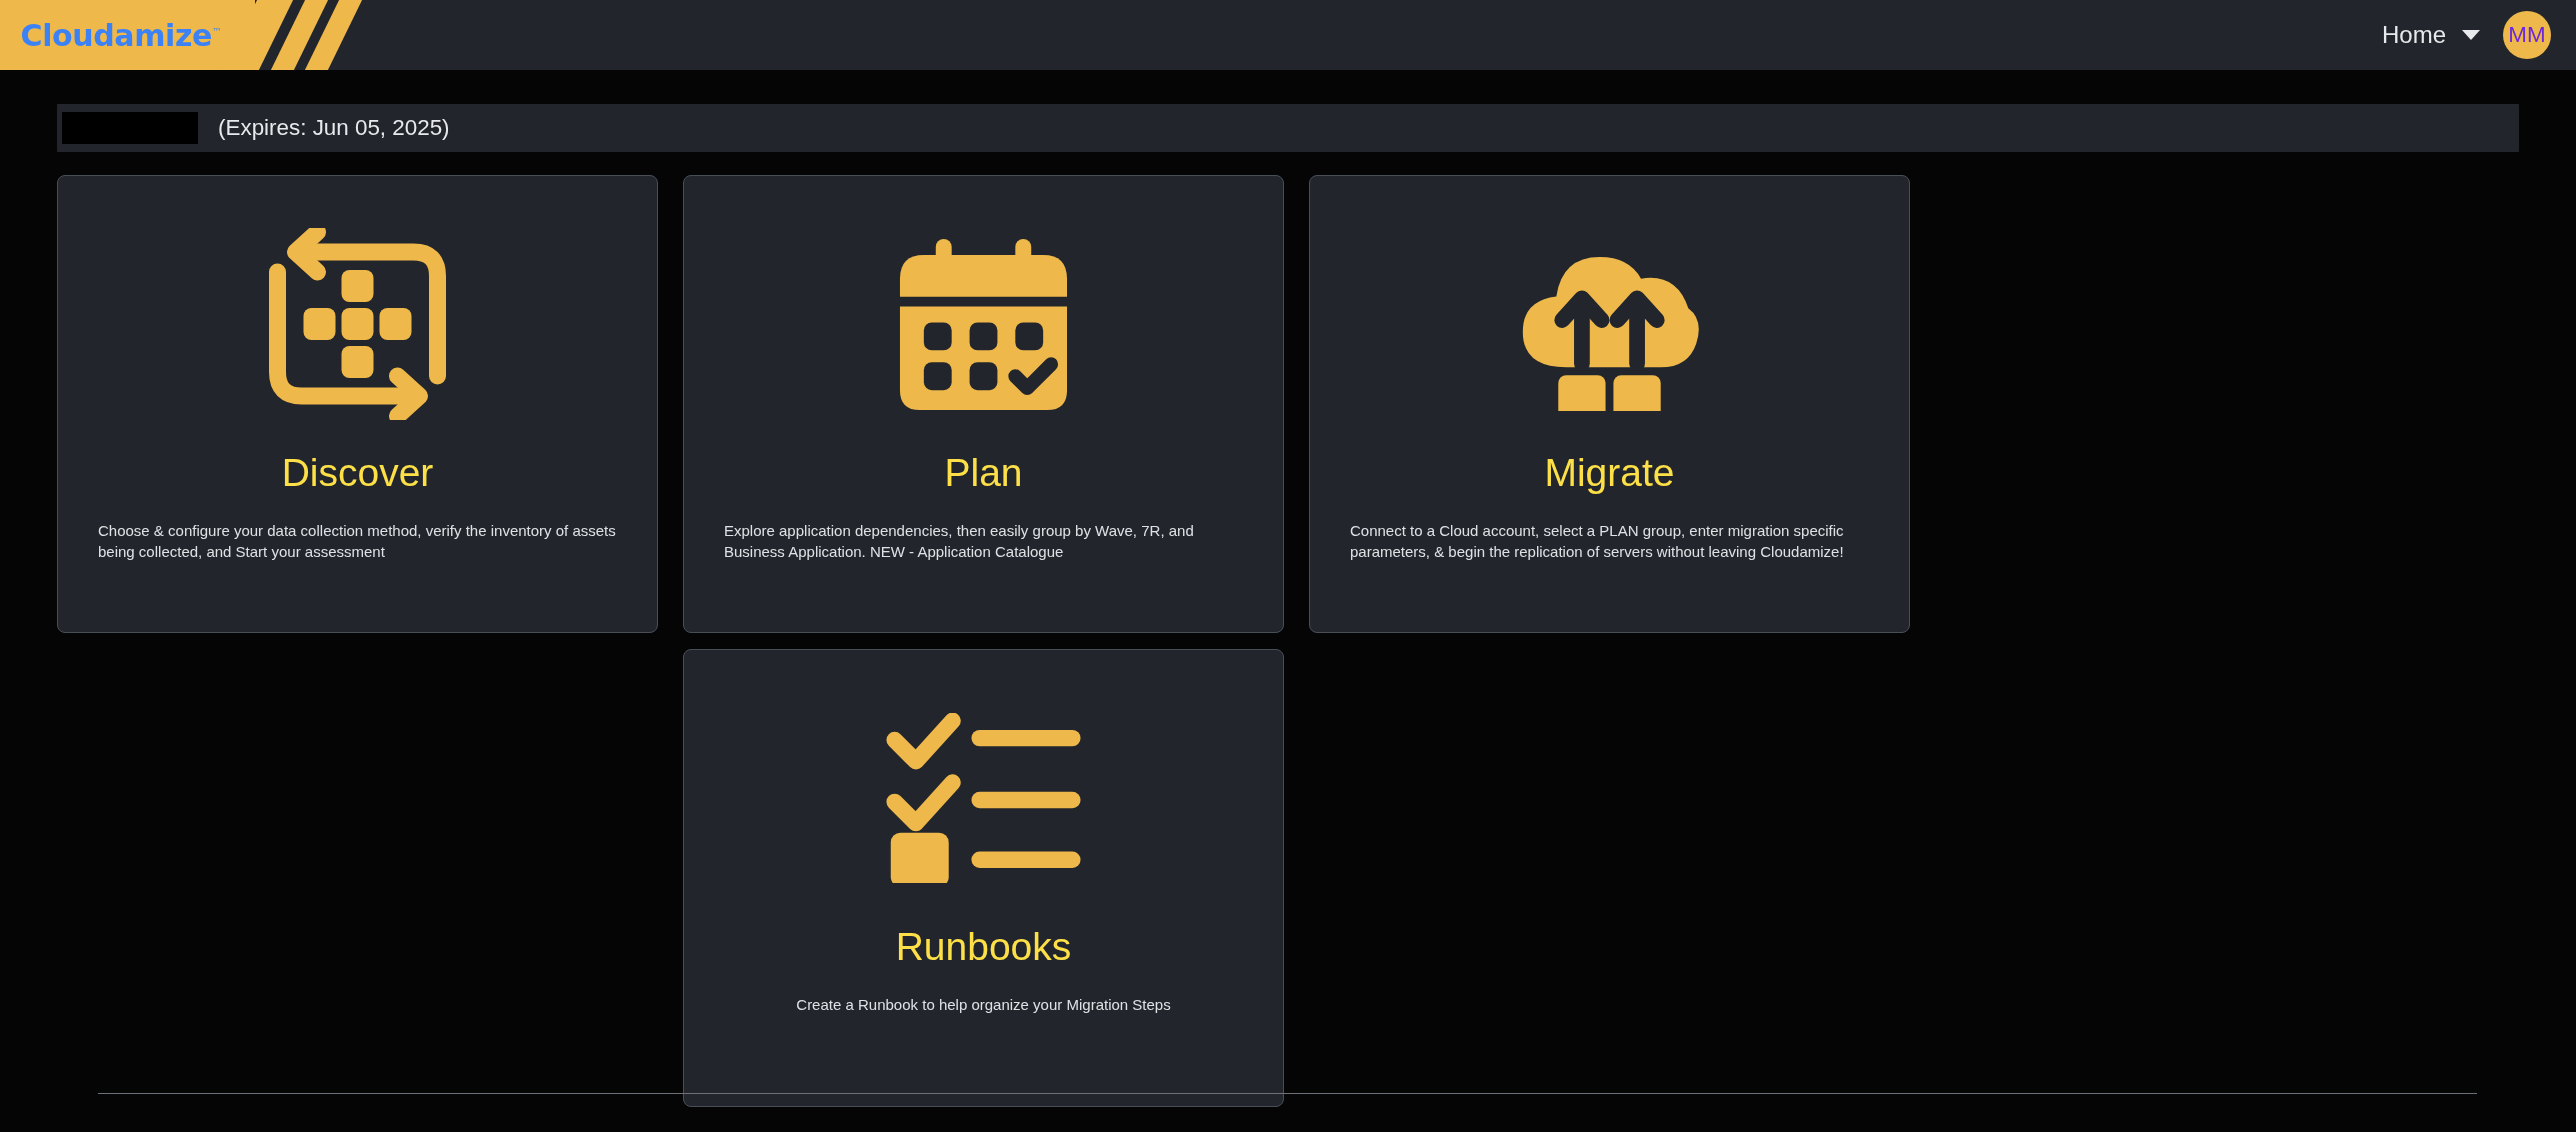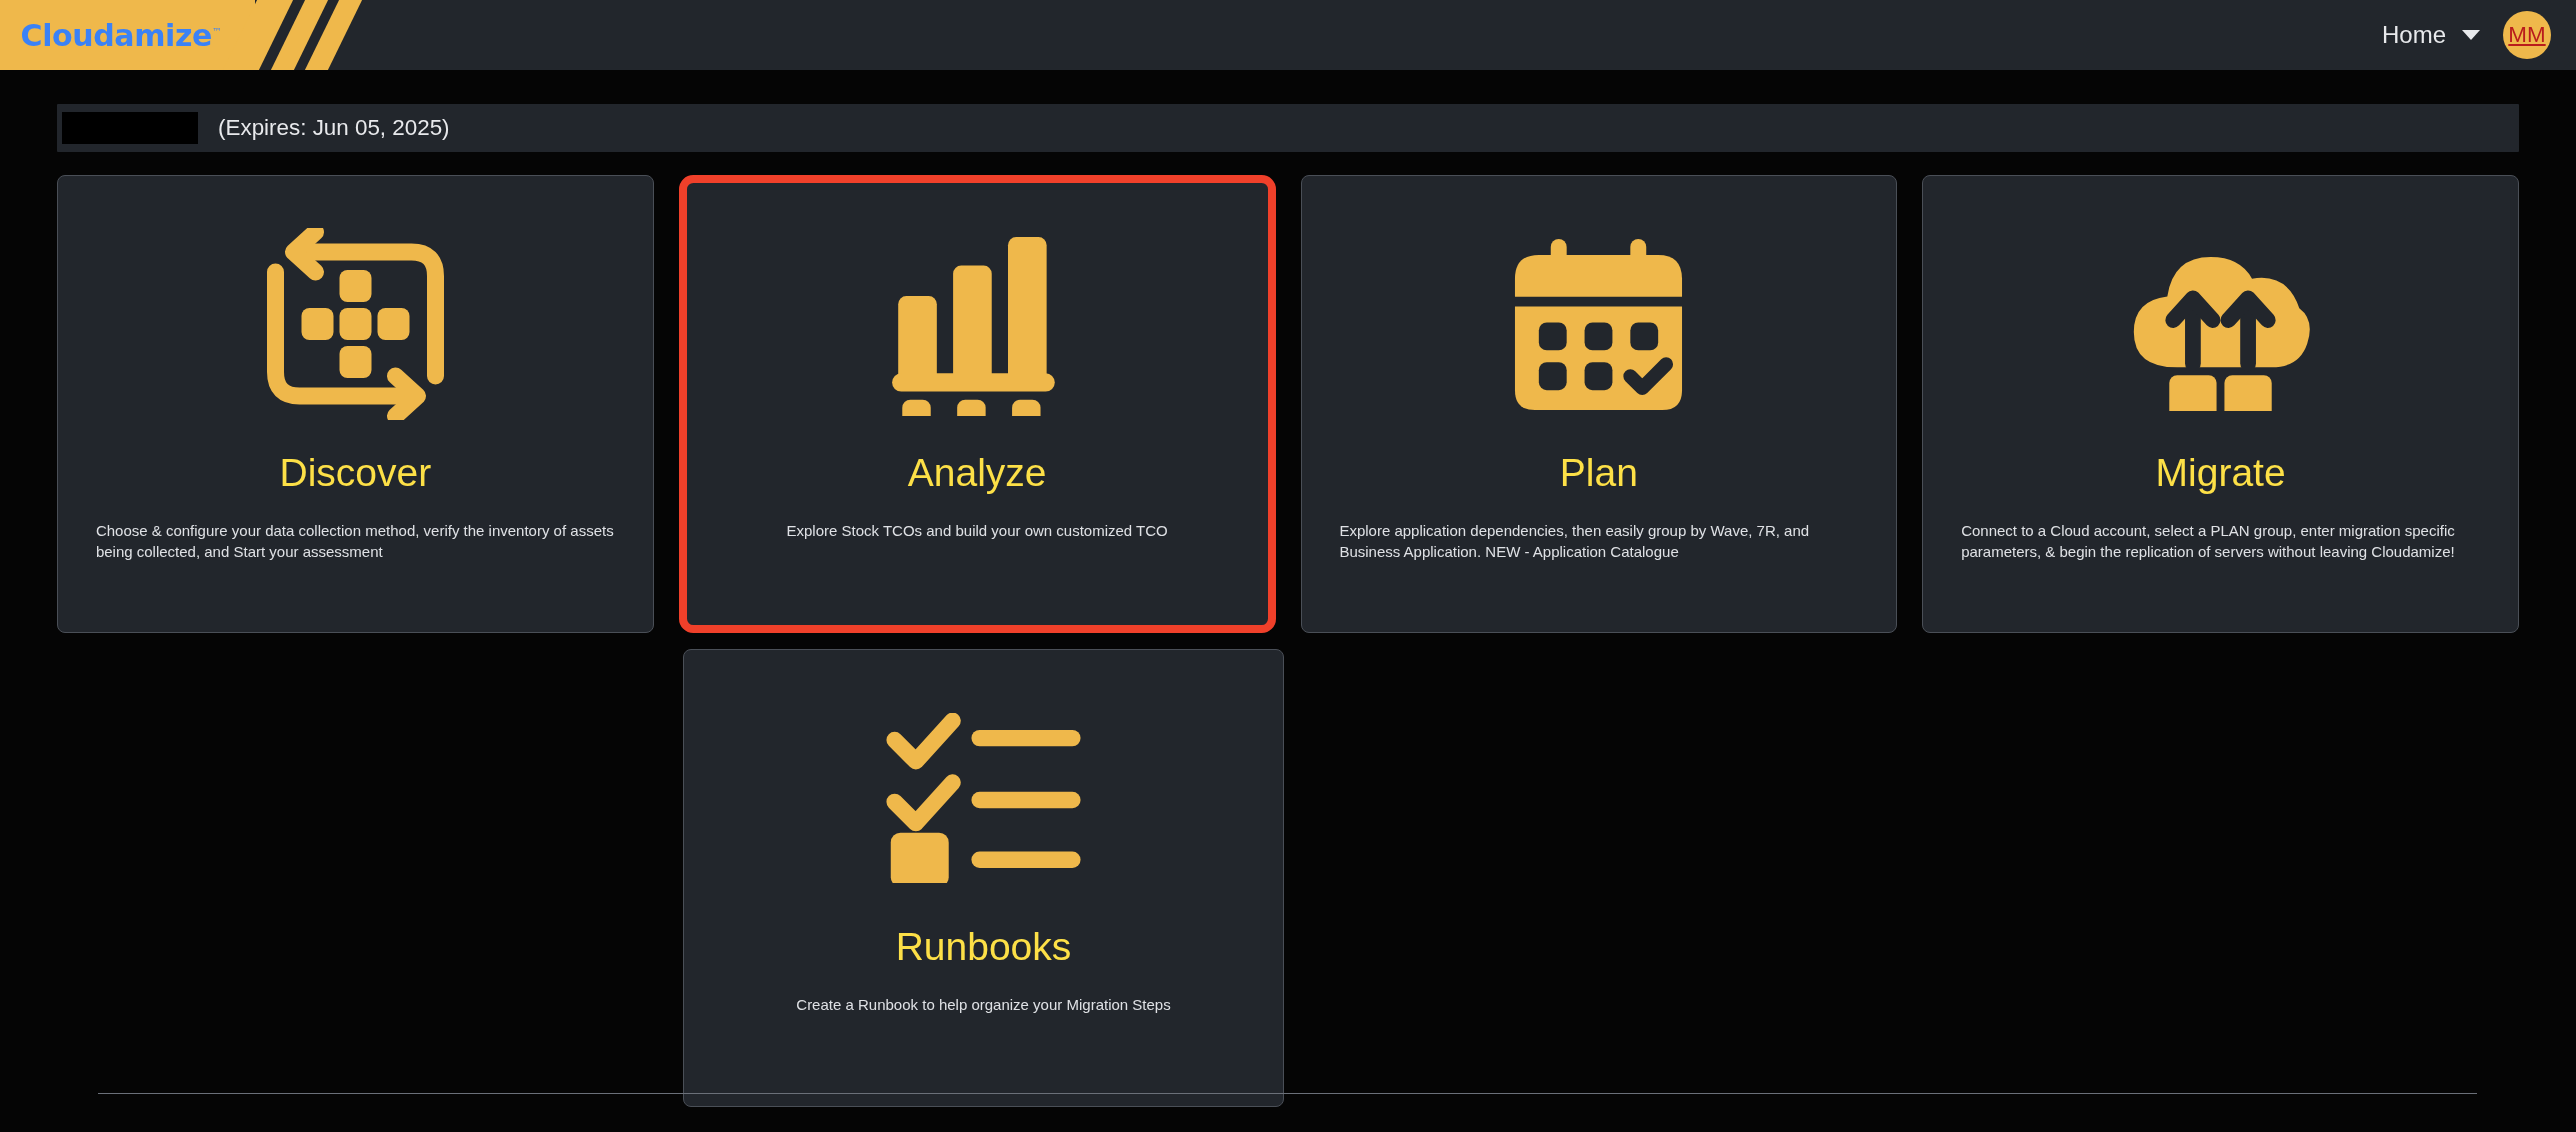--- a/index.html
+++ b/index.html
@@ -83,27 +83,26 @@
   .chevron-down {
     width: 0; height: 0;
     border-left: 9.8px solid transparent;
     border-right: 9.8px solid transparent;
     border-top: 10.7px solid #e8e9ec;
   }
   .avatar {
     width: 48px; height: 48px;
     border-radius: 50%;
     background: #efb84b;
-    color: #b91c1c;
+    color: #6d28d9;
     font-size: 22.4px;
     display: flex;
     align-items: center;
     justify-content: center;
     cursor: pointer;
-    text-decoration: underline;
   }
 
   
   .license-bar {
     margin: 34px auto 0 auto;
     width: 2462px;
     height: 48px;
     background: #22262c;
     border-radius: 1px;
     display: flex;
@@ -233,37 +232,20 @@
             <rect x="42" y="59" width="16" height="16" rx="4"></rect>
             <rect x="23" y="40" width="16" height="16" rx="4"></rect>
             <rect x="61" y="40" width="16" height="16" rx="4"></rect>
           </g>
         </svg>
       </div>
       <div class="card-title">Discover</div>
       <div class="card-desc">Choose &amp; configure your data collection method, verify the inventory of assets being collected, and Start your assessment</div>
     </div>
 
-    <div class="card highlighted">
-      <div class="card-icon">
-        <svg width="179" height="183" viewBox="0 0 88 90">
-          <g fill="#efb84b">
-            <rect x="5" y="31" width="19" height="44" rx="4"></rect>
-            <rect x="32" y="16" width="19" height="59" rx="4"></rect>
-            <rect x="59" y="2" width="19" height="73" rx="4"></rect>
-            <rect x="2" y="69" width="80" height="9" rx="4.5"></rect>
-            <rect x="7" y="82" width="14" height="14" rx="4"></rect>
-            <rect x="34" y="82" width="14" height="14" rx="4"></rect>
-            <rect x="61" y="82" width="14" height="14" rx="4"></rect>
-          </g>
-        </svg>
-      </div>
-      <div class="card-title">Analyze</div>
-      <div class="card-desc">Explore Stock TCOs and build your own customized TCO</div>
-    </div>
 
     <div class="card">
       <div class="card-icon">
         <svg width="183" height="179" viewBox="0 0 92 90">
           <g fill="#efb84b">
             <rect x="22" y="2" width="8" height="16" rx="4"></rect>
             <rect x="62" y="2" width="8" height="16" rx="4"></rect>
             <path d="M4 22 Q4 10 16 10 L76 10 Q88 10 88 22 L88 31 L4 31 Z"></path>
             <path d="M4 36 L88 36 L88 78 Q88 88 78 88 L14 88 Q4 88 4 78 Z"></path>
           </g>

